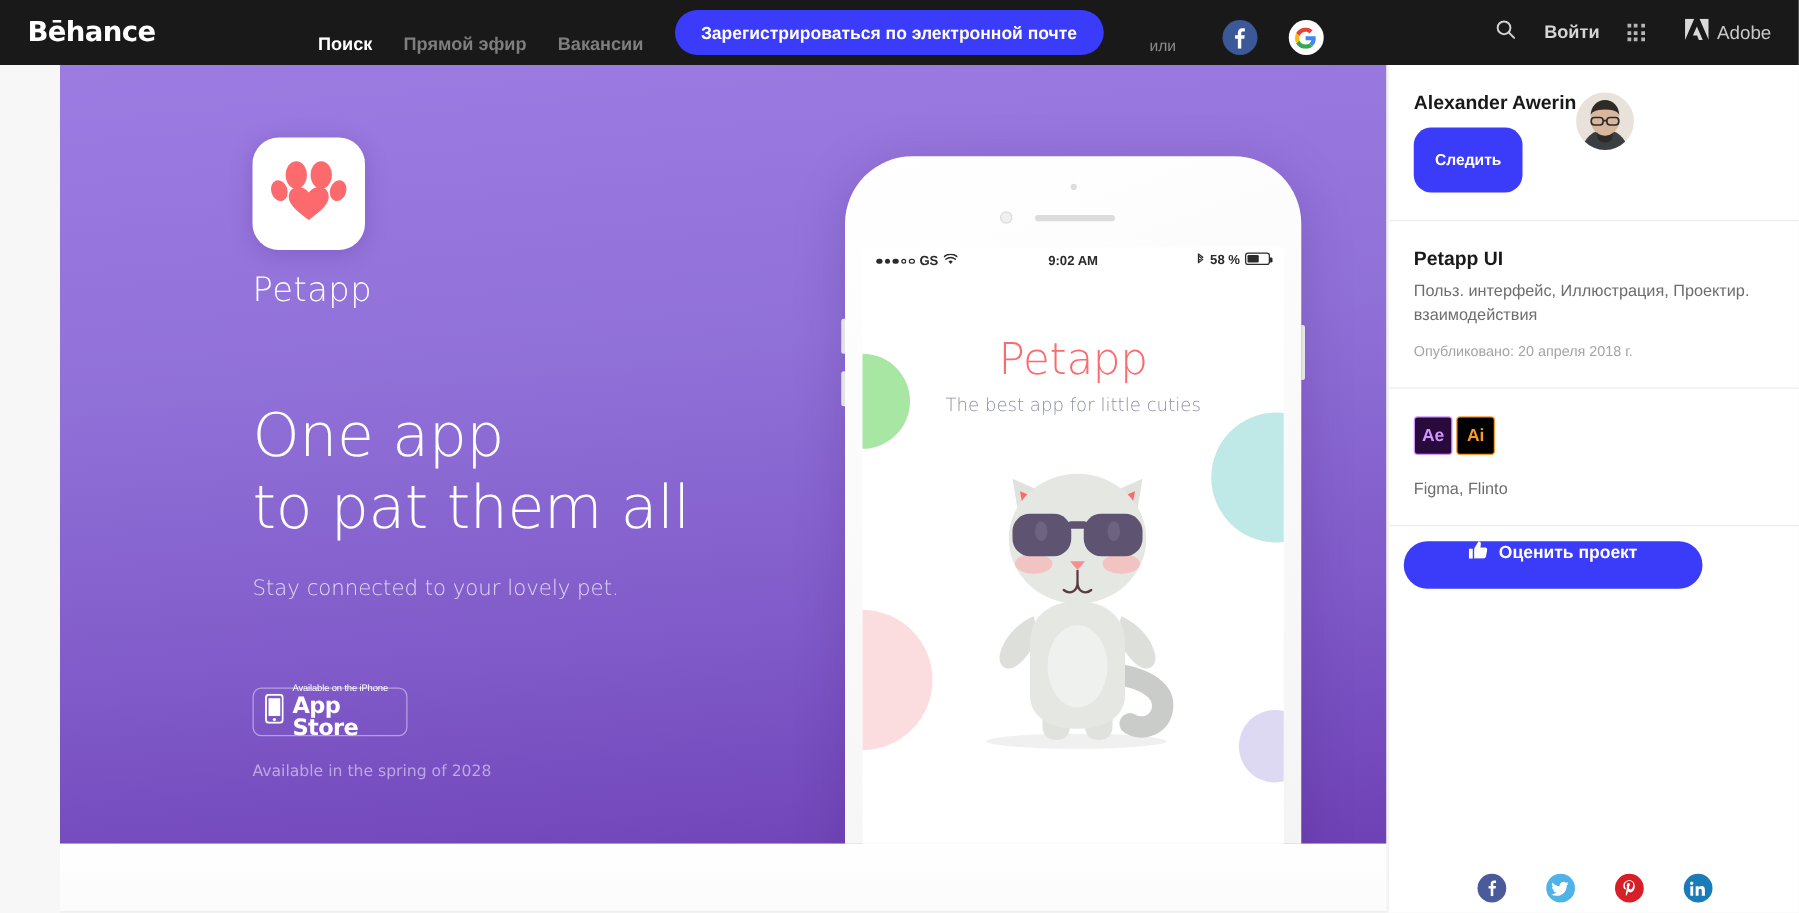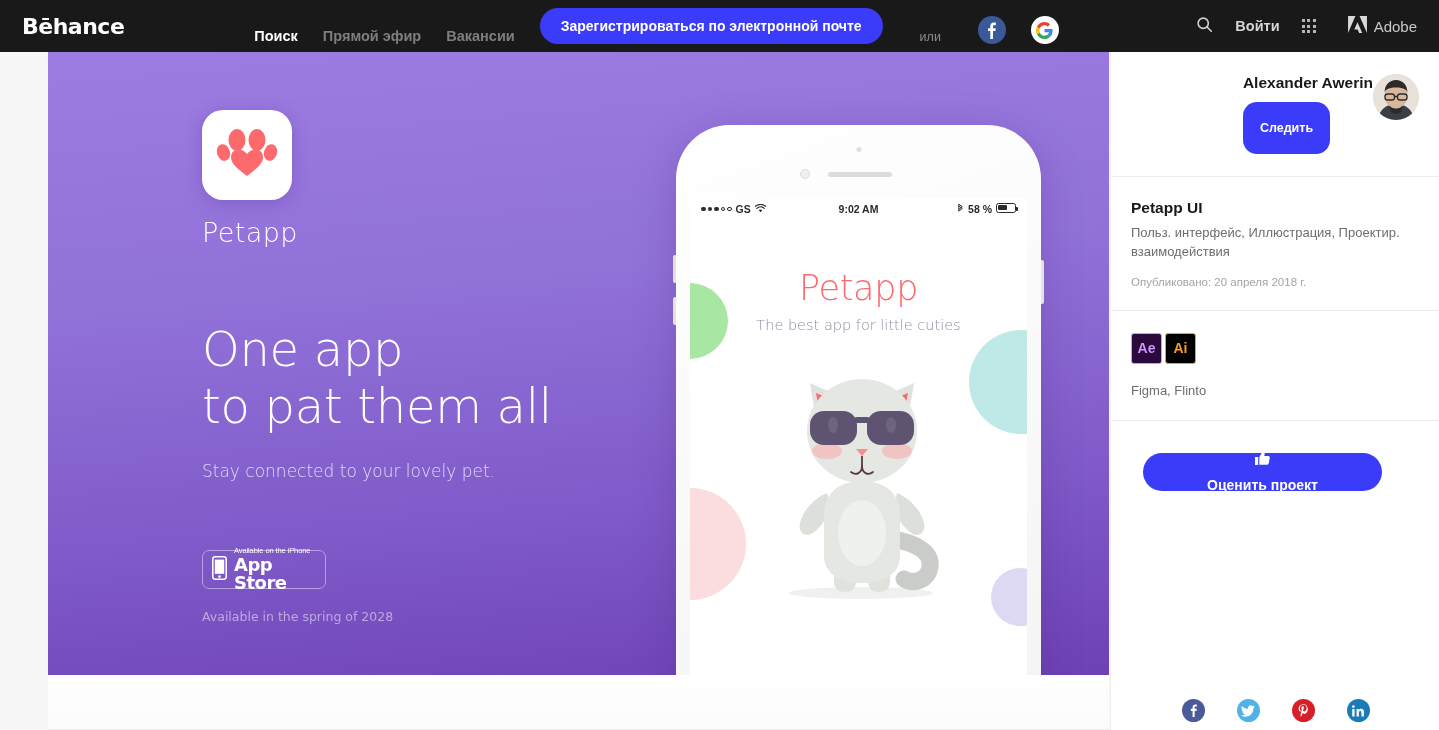--- a/index.html
+++ b/index.html
@@ -131,44 +131,44 @@
   
   .below-hero { position:absolute; left:48px; top:623px; width:1061px; height:55px;
     background:linear-gradient(180deg,#ffffff 0%,#fbfbfb 100%); }
   .below-hero::after { content:""; position:absolute; left:0; bottom:0; width:100%; height:1px;
     background:#ececec; }
 
   
   .sidebar { position:absolute; left:1110px; top:0; width:329px; height:678px;
     background:#fff; border-left:1px solid #eee; }
   .sb-block { padding:22px 20px; border-bottom:1px solid #ededed; }
-  .owner-row { display:flex; align-items:flex-start; justify-content:flex-end; }
+  .owner-row { display:flex; align-items:flex-start; justify-content:flex-start; }
   .owner-name { font-size:15.5px; font-weight:bold; color:#191919; line-height:1.1; }
   .follow-btn { margin-top:11px; background:#3b3bfa; color:#fff; border:none;
     border-radius:14px; padding:19px 17px; font-size:12.5px; font-weight:bold; cursor:pointer;
     font-family:"Liberation Sans", sans-serif; }
   .avatar { width:46px; height:46px; border-radius:50%; overflow:hidden; flex-shrink:0;
     background:#e8e0d8; }
   .proj-title { font-size:15.5px; font-weight:bold; color:#191919; }
   .proj-fields { margin-top:7px; font-size:13px; color:#6d6d6d; line-height:1.42; }
   .stats { margin-top:11px; display:flex; align-items:center; gap:6px;
     font-size:13.5px; color:#4d4d4d; }
   .stats .sep { width:7px; }
   .pub-date { margin-top:15px; font-size:11.5px; color:#a4a4a4; }
   .tools-icons { display:flex; gap:3px; }
   .tool-ico { width:31px; height:31px; border-radius:3px; display:flex;
     align-items:center; justify-content:center; font-size:14px; font-weight:bold;
     font-family:"Liberation Sans", sans-serif; cursor:pointer; }
   .ae { background:#2a0a3d; border:1.6px solid #cf96fc; color:#cf96fc; }
   .ai { background:#000000; border:1.6px solid #f79a2b; color:#f79a2b; }
   .tools-text { margin-top:19px; font-size:13px; color:#6d6d6d; }
-  .rate-btn { margin:32px; width:239px; height:38px; background:#3b3bfa; color:#fff;
-    border:none; border-radius:19px; display:flex; align-items:center; justify-content:center;
+  .rate-btn { margin:12px; width:239px; height:38px; background:#3b3bfa; color:#fff;
+    border:none; border-radius:19px; display:flex; align-items:flex-start; justify-content:center;
     gap:9px; font-size:14px; font-weight:bold; cursor:pointer;
-    font-family:"Liberation Sans", sans-serif;flex-direction:column; }
+    font-family:"Liberation Sans", sans-serif; }
   .share-row { position:absolute; bottom:8px; left:0; width:329px;
     display:flex; justify-content:center; gap:32px; }
   .share-ico { width:23px; height:23px; border-radius:50%; display:flex;
     align-items:center; justify-content:center; cursor:pointer; }
   .s-fb { background:#4a5a9a; } .s-tw { background:#4fb3e8; }
   .s-pn { background:#d61f26; } .s-li { background:#1a7bb9; }
 </style>
 </head>
 <body>
 

